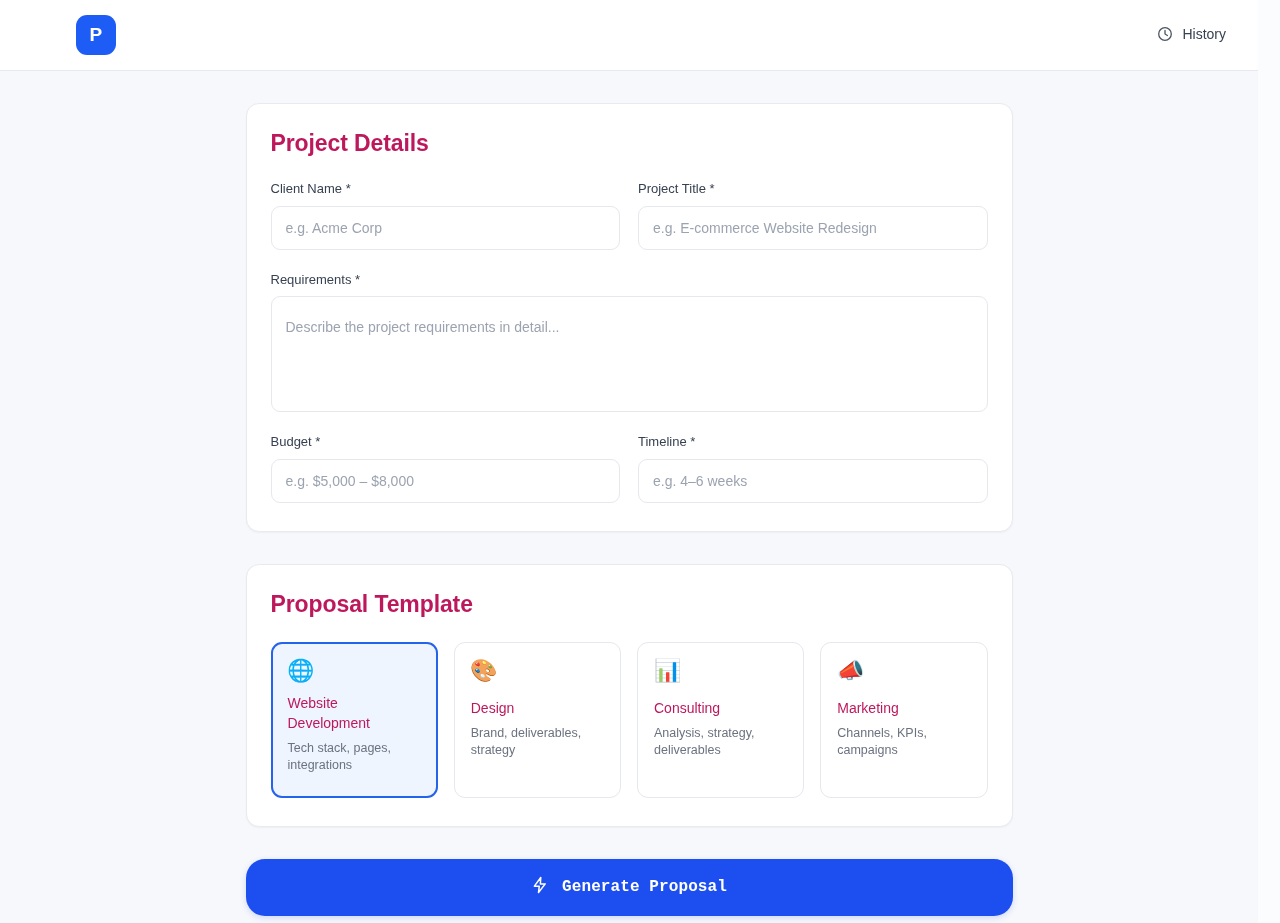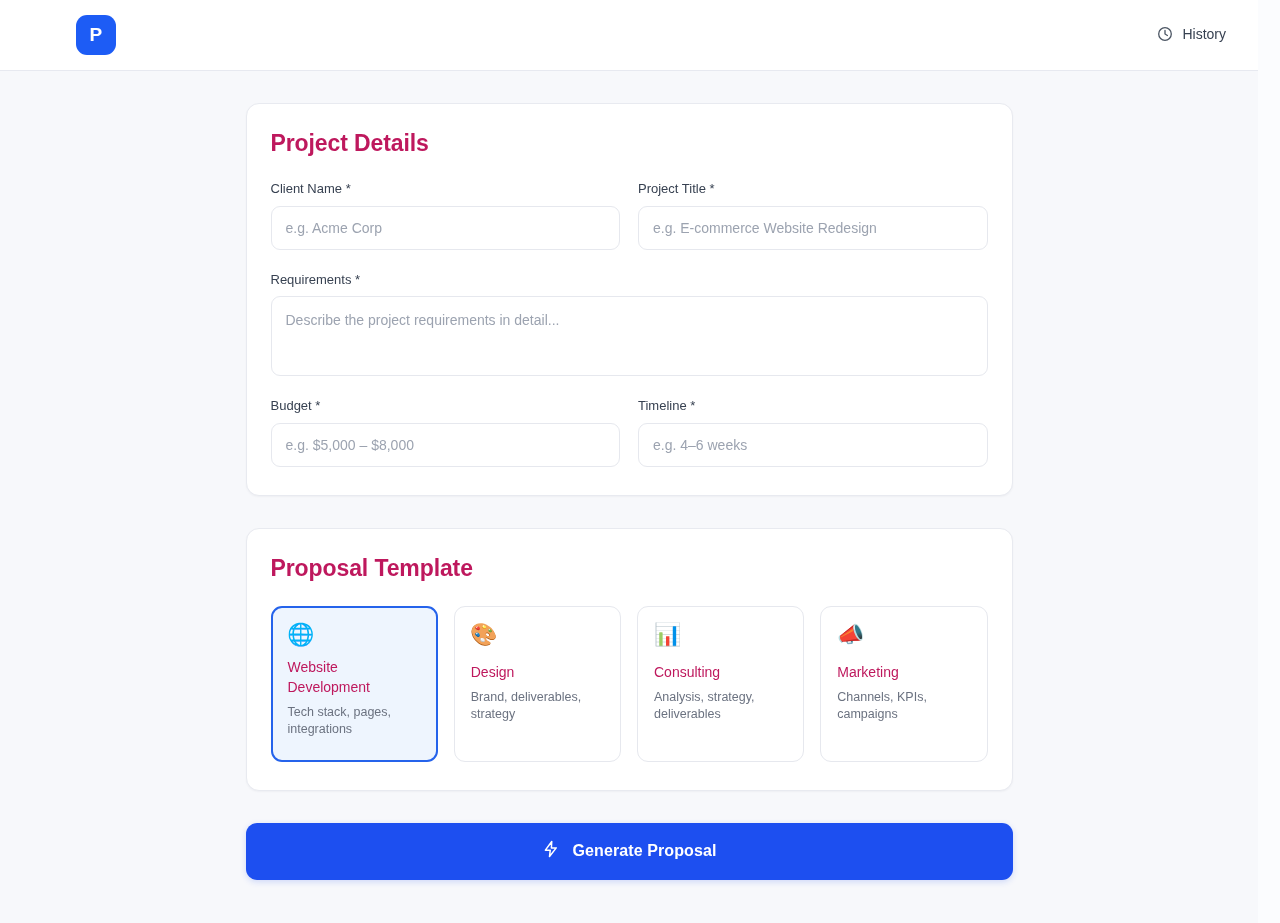--- a/index.html
+++ b/index.html
@@ -157,25 +157,25 @@
     font-size: 14px;
     font-family: inherit;
     color: #111827;
     outline: none;
     width: 100%;
   }
 
   .text-input::placeholder { color: #9ca3b0; }
 
   .textarea {
-    height: 80px;
+    height: 116px;
     border: 1px solid #e6e8ee;
     border-radius: 9px;
     background: #ffffff;
-    padding: 14px 14px;
+    padding: 21px 14px;
     font-size: 14px;
     font-family: inherit;
     color: #ec4899;
     outline: none;
     resize: none;
     width: 100%;
     line-height: 1.4;
   }
 
   .textarea::placeholder { color: #9ca3b0; }
@@ -234,24 +234,24 @@
   }
 
   
   .generate-btn {
     margin-top: 32px;
     width: 767px;
     height: 57px;
     background: #1d4ff0;
     color: #ffffff;
     border: none;
-    border-radius: 11px;
+    border-radius: 19px;
     font-size: 16px;
     font-weight: bold;
-    font-family: Liberation Sans, sans-serif;
+    font-family: Liberation Mono, monospace;
     display: flex;
     align-items: center;
     justify-content: center;
     gap: 13px;
     cursor: pointer;
     box-shadow: 0 2px 6px rgba(29, 79, 240, 0.18);
     letter-spacing: 0.1px;
   }
 
   .icon-bolt { display: block; }

